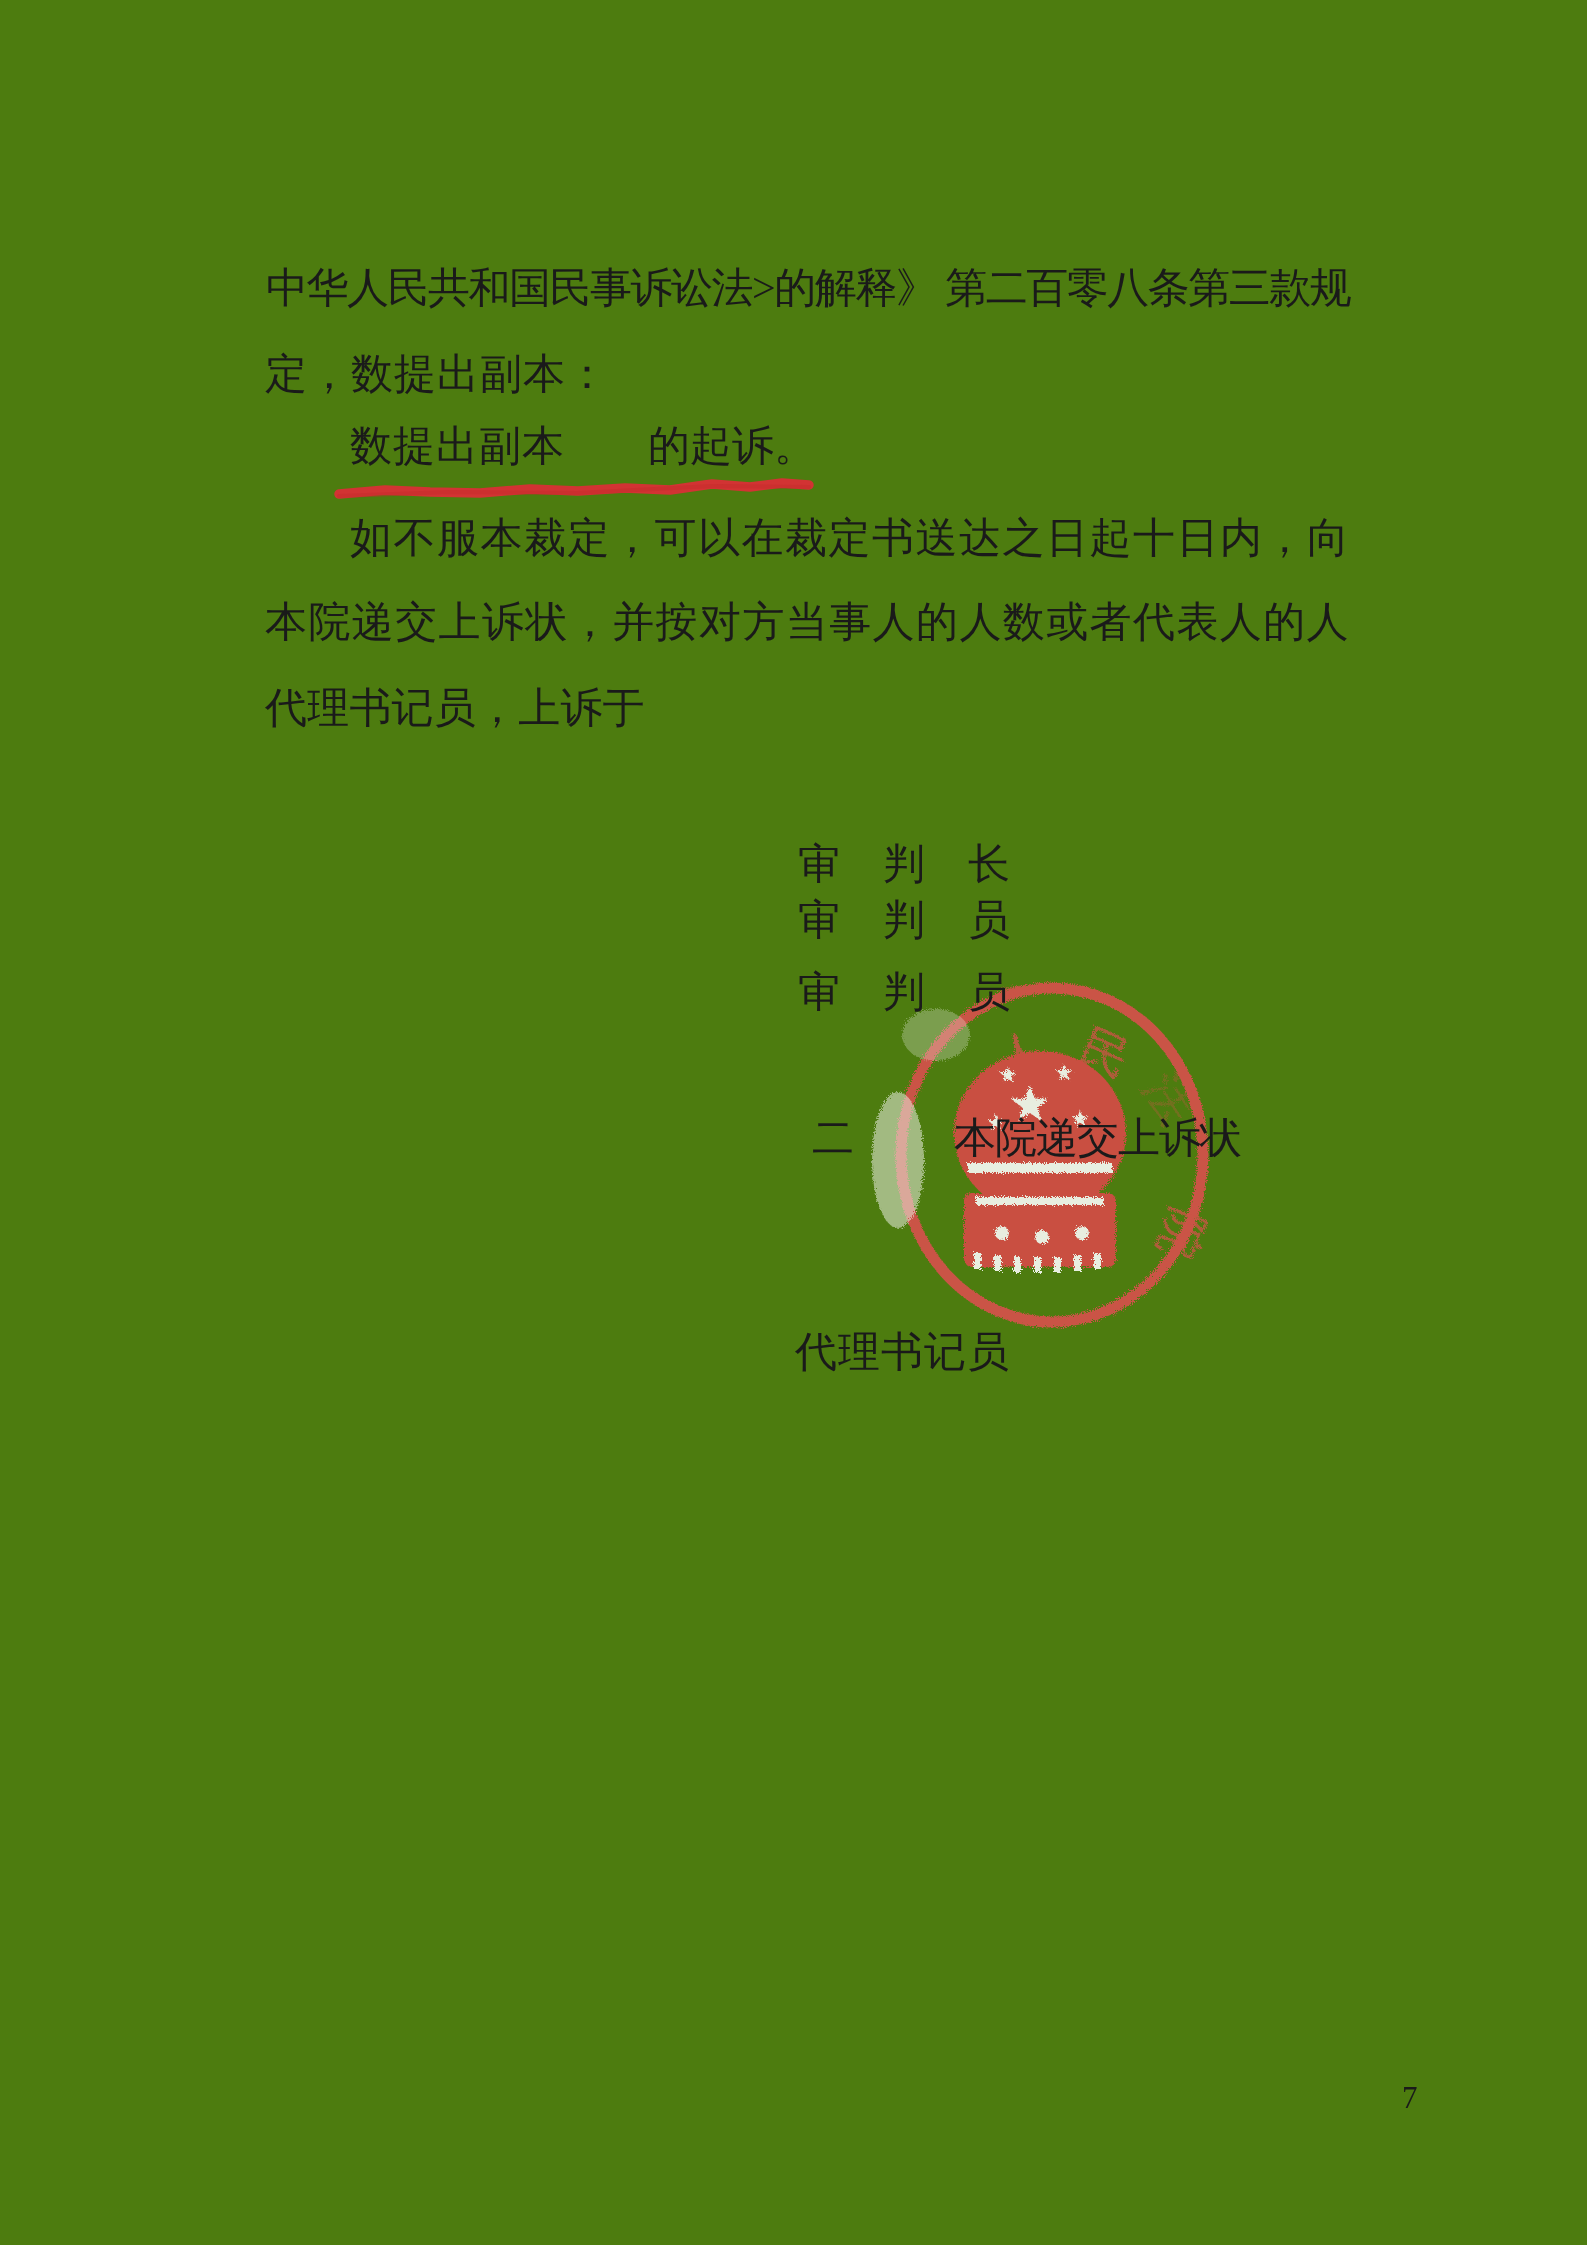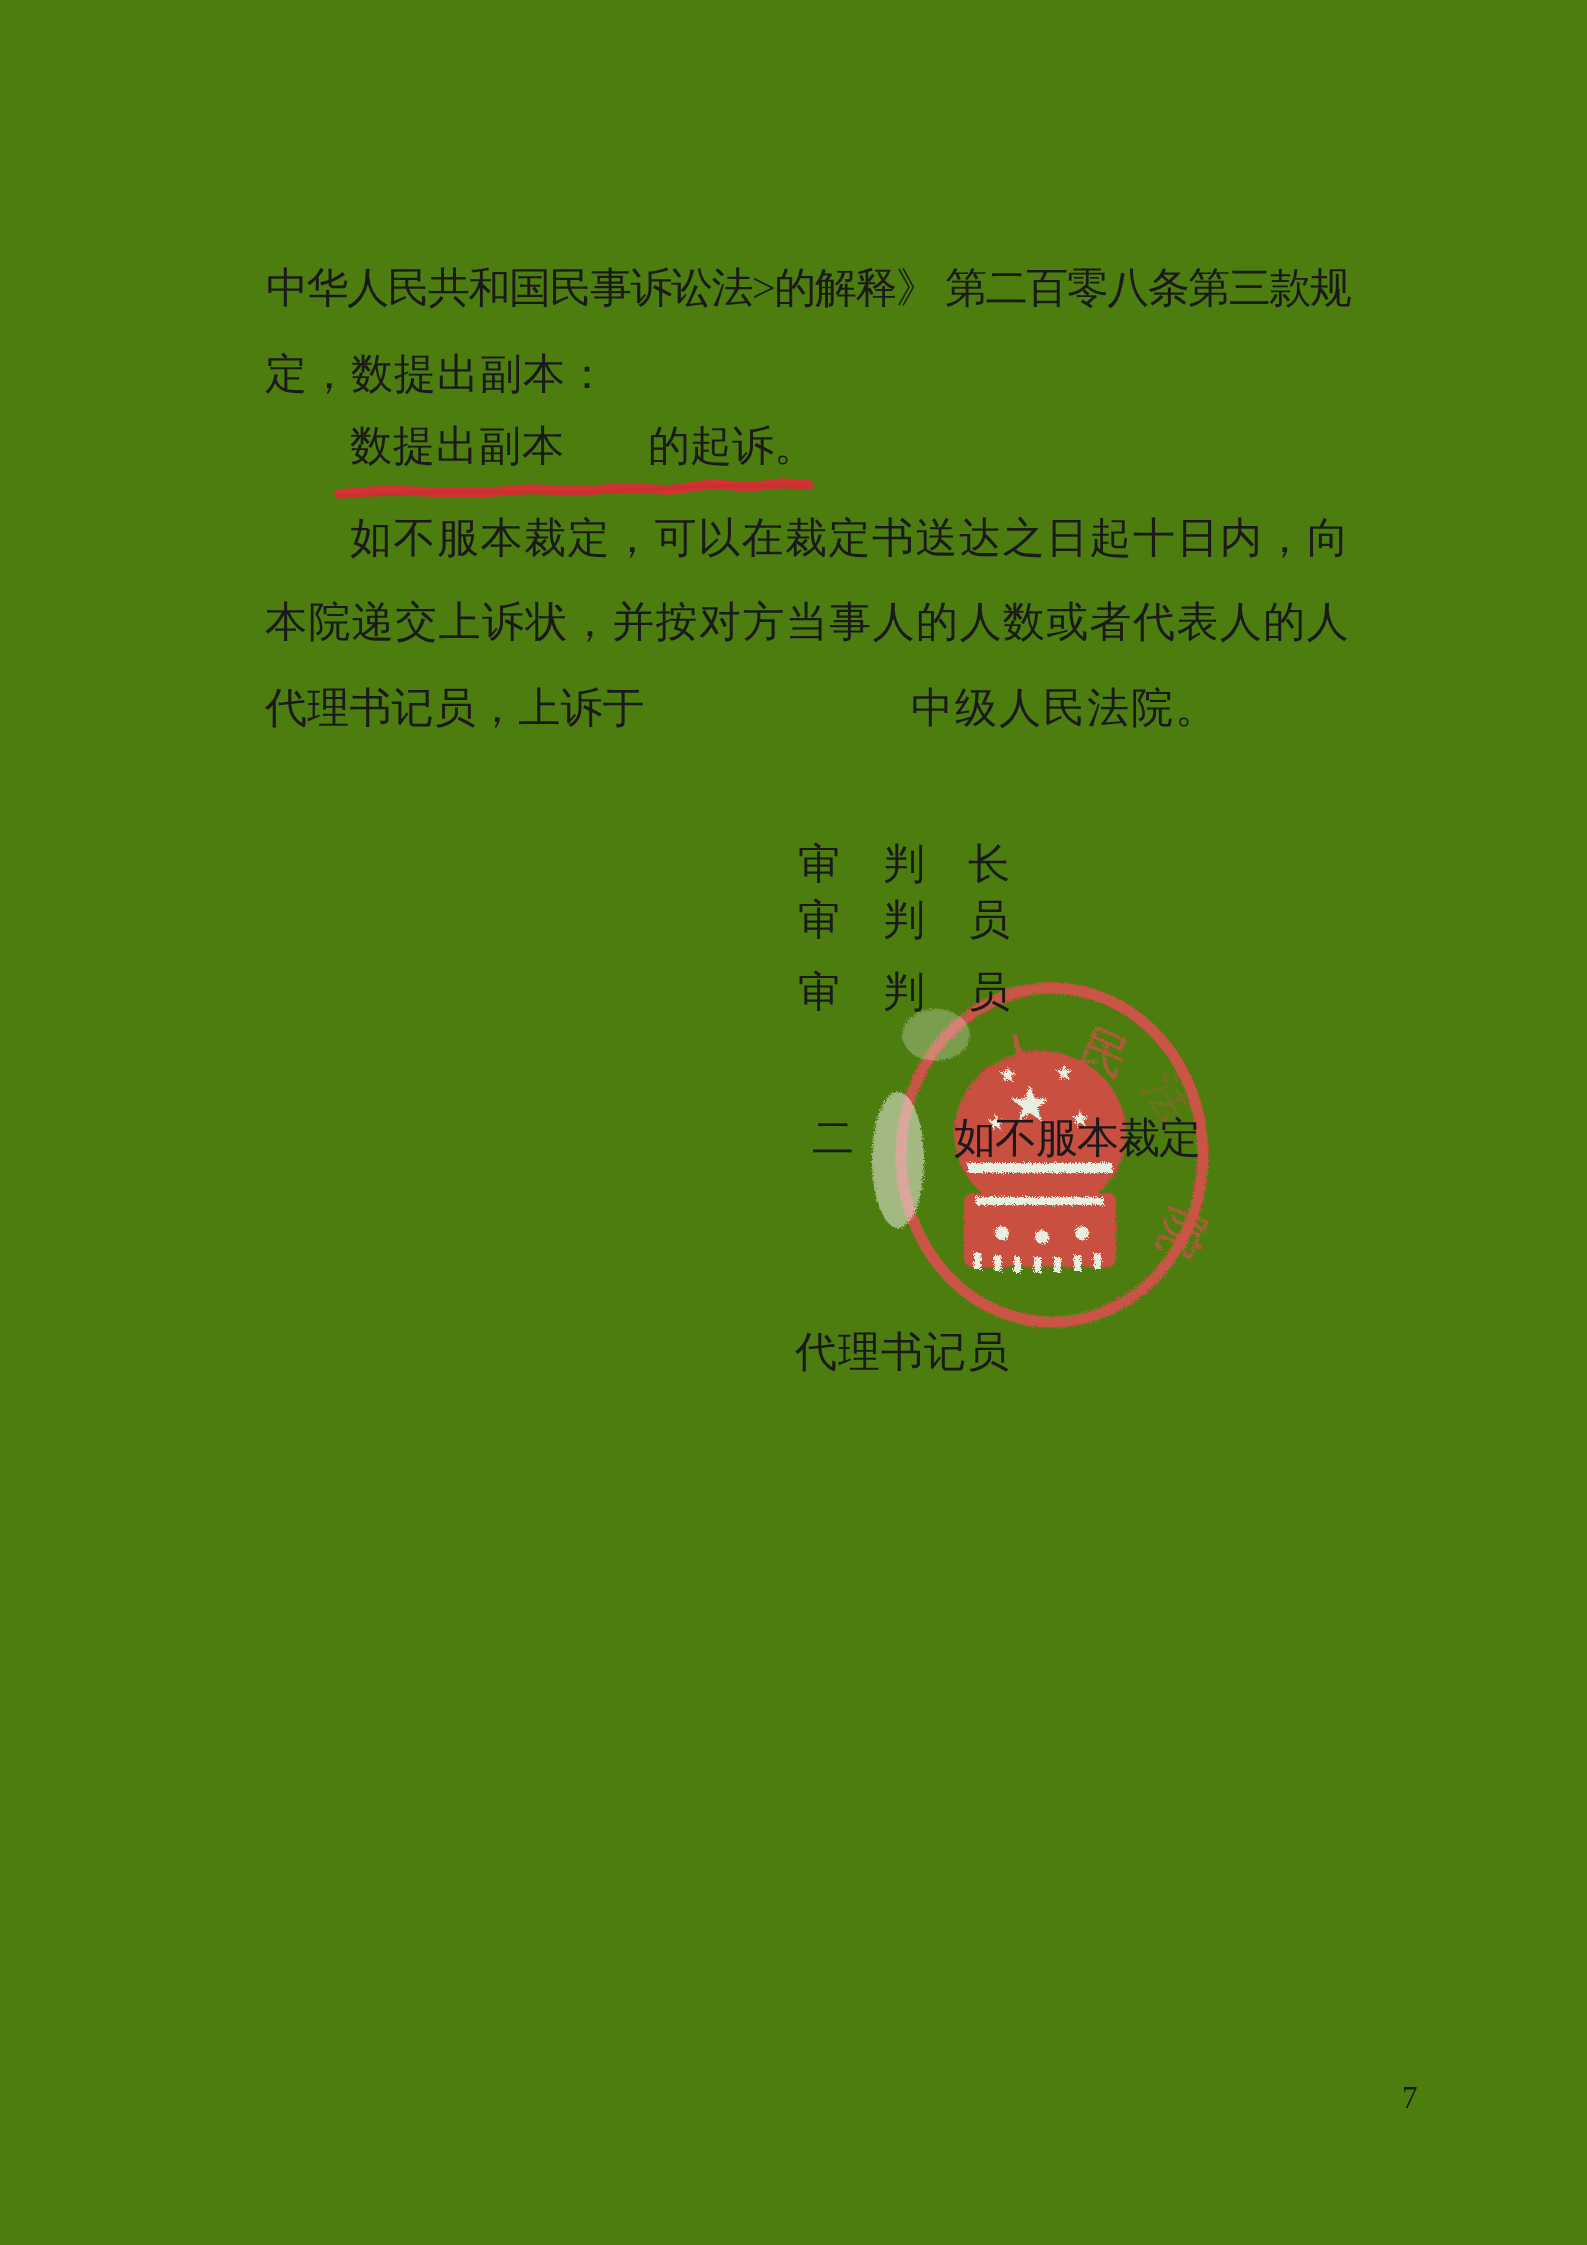--- a/index.html
+++ b/index.html
@@ -48,21 +48,20 @@
   <div class="t l3b">的起诉。</div>
 
   <svg class="underline-svg" width="500" height="40" viewBox="0 0 500 40">
     <polyline points="9,26 55,22 100,24 150,25 200,21 248,23 295,20 340,22 382,16 420,19 452,15 479,17" fill="none" stroke="#d23333" stroke-width="9.5" stroke-linecap="round" stroke-linejoin="round"></polyline>
     <polyline points="9,28 120,24 248,25 382,18 479,19" fill="none" stroke="#c62b2b" stroke-width="4" stroke-linecap="round" opacity="0.5"></polyline>
   </svg>
 
   <div class="t l4">如不服本裁定，可以在裁定书送达之日起十日内，向</div>
   <div class="t l5">本院递交上诉状，并按对方当事人的人数或者代表人的人</div>
   <div class="t l6a">代理书记员，上诉于</div>
-  <div class="t l6b">中级人民法院。</div>
 
   <svg class="stamp-svg" width="360" height="380" viewBox="0 0 360 380">
     <defs>
       <filter id="ink" x="-15%" y="-15%" width="130%" height="130%">
         <feTurbulence type="fractalNoise" baseFrequency="0.9" numOctaves="2" result="n"></feTurbulence>
         <feDisplacementMap in="SourceGraphic" in2="n" scale="7"></feDisplacementMap>
         <feGaussianBlur stdDeviation="0.7"></feGaussianBlur>
       </filter>
     </defs>
     <g filter="url(#ink)" opacity="0.87">
@@ -111,19 +110,19 @@
         <ellipse cx="66" cy="70" rx="34" ry="26" opacity="0.3"></ellipse>
       </g>
     </g>
   </svg>
 
   <div class="t sig sig1">审判长</div>
   <div class="t sig sig2">审判员</div>
   <div class="t sig sig3">审判员</div>
 
   <div class="t date-prefix">二</div>
-  <div class="t date-suffix">如不服本裁定</div>
+  <div class="t date-suffix">本院递交上诉状</div>
 
   <div class="t clerk">代理书记员</div>
 
   <div class="t pagenum">7</div>
 
 </div>
 
 </body></html>

